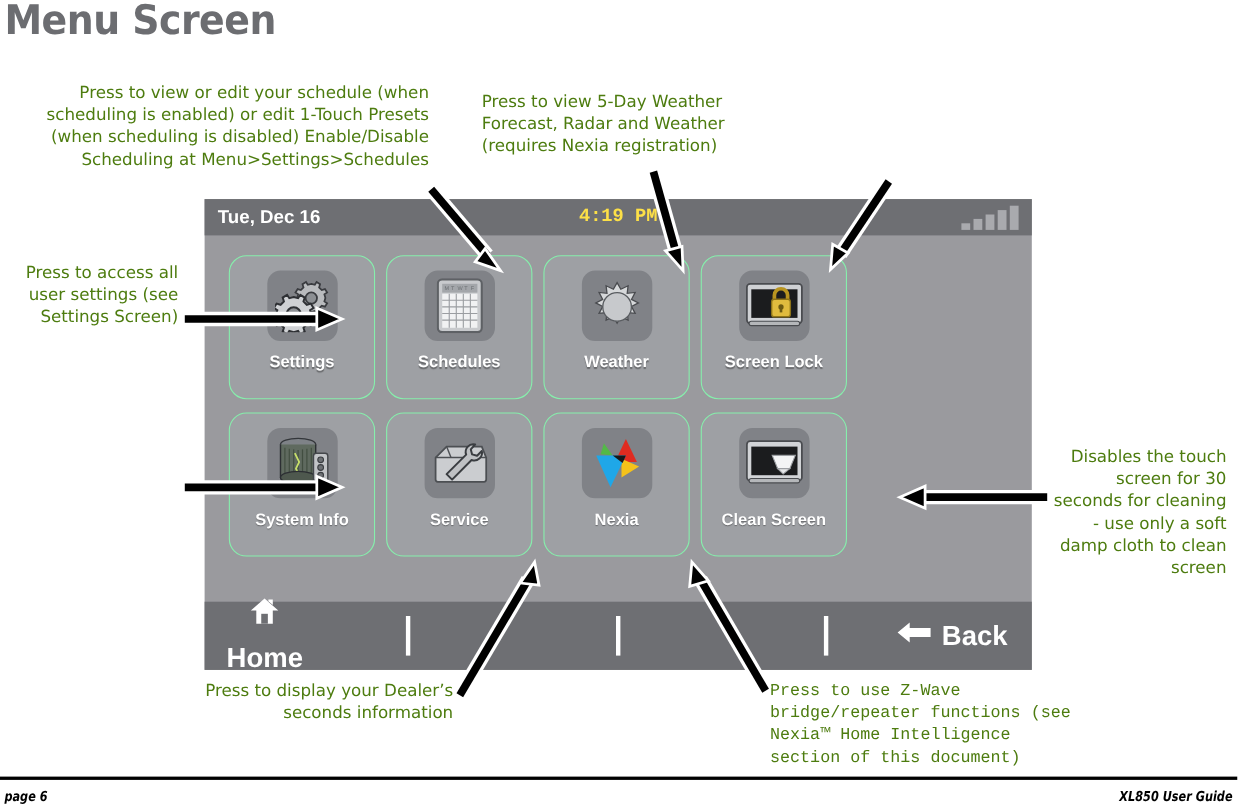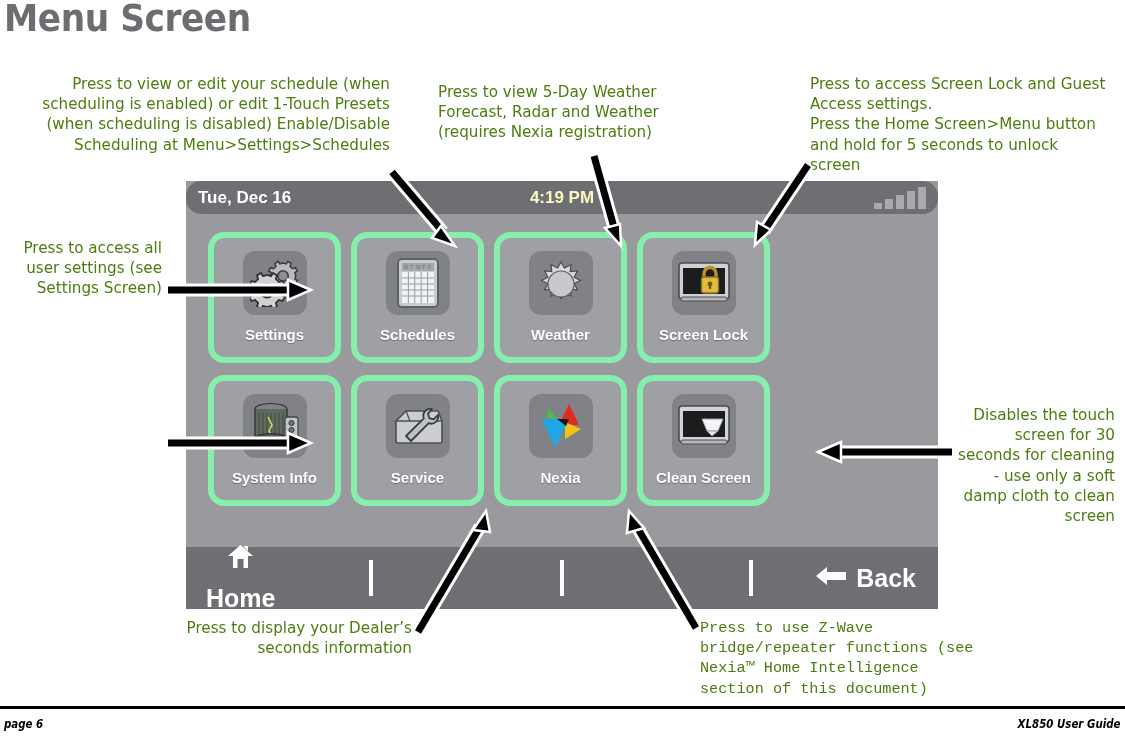--- a/index.html
+++ b/index.html
@@ -48,30 +48,30 @@
   #device {
     position: absolute;
     left: 186px; top: 181px;
     width: 752px; height: 428px;
     background: #9a9a9e;
   }
   .status-bar {
     position: relative;
     height: 33px;
     background: #6e6f73;
-    display: flex; align-items: center; border-radius: 15px;
+    display: flex; align-items: center;
   }
   .status-date {
     position: absolute; left: 12px;
     color: #fff; font-family: "Liberation Sans", sans-serif;
     font-weight: bold; font-size: 17px;
   }
   .status-time {
     position: absolute; left: 50%; transform: translateX(-50%);
-    color: #fef9c3; font-family: Liberation Sans, sans-serif;
+    color: #fde047; font-family: Liberation Mono, monospace;
     font-weight: bold; font-size: 17px;
   }
   .signal {
     position: absolute; right: 12px; bottom: 5px;
     display: flex; align-items: flex-end; gap: 3px; height: 22px;
   }
   .signal i { display: block; width: 8px; background: #a9aaae; }
   .signal i:nth-child(1) { height: 6px; }
   .signal i:nth-child(2) { height: 10px; }
   .signal i:nth-child(3) { height: 14px; }
@@ -83,21 +83,21 @@
     height: 330px;
     padding: 18px 22px 0 22px;
   }
   .tile-row { display: flex; justify-content: flex-start; gap: 10px; }
   .tile-row + .tile-row { margin-top: 12px; }
 
   .tile {
     width: 133px; height: 131px;
     border-radius: 16px;
     background: #9ea0a4;
-    border: 6px solid #86efac;
+    border: 1px solid #86efac;
     display: flex; flex-direction: column;
     align-items: center; justify-content: flex-start;
     padding-top: 13px;
   }
   .tile-icon {
     width: 64px; height: 64px;
     border-radius: 12px;
     background: #808287;
     display: flex; align-items: center; justify-content: center;
     position: relative;
@@ -154,22 +154,20 @@
 </style>
 </head>
 <body>
 
 <div id="page">
 
   <div class="page-title">Menu Screen</div>
 
   <div class="callout r" id="callout-schedules">Press to view or edit your schedule (when scheduling is enabled) or edit 1-Touch Presets (when scheduling is disabled) Enable/Disable Scheduling at Menu&gt;Settings&gt;Schedules</div>
   <div class="callout l" id="callout-weather">Press to view 5-Day Weather Forecast, Radar and Weather (requires Nexia registration)</div>
-  <div class="callout l" id="callout-lock">Press to access Screen Lock and Guest Access settings.
-Press the Home Screen&gt;Menu button and hold for 5 seconds to unlock screen</div>
   <div class="callout r" id="callout-settings">Press to access all user settings (see Settings Screen)</div>
   <div class="callout l" id="callout-clean">Disables the touch screen for 30 seconds for cleaning - use only a soft damp cloth to clean screen</div>
   <div class="callout r" id="callout-service">Press to display your Dealer’s seconds information</div>
   <div class="callout l" id="callout-nexia">Press to use Z-Wave bridge/repeater functions (see Nexia™ Home Intelligence section of this document)</div>
 
   <div id="device">
 
     <div class="status-bar">
       <span class="status-date">Tue, Dec 16</span>
       <span class="status-time">4:19 PM</span>

